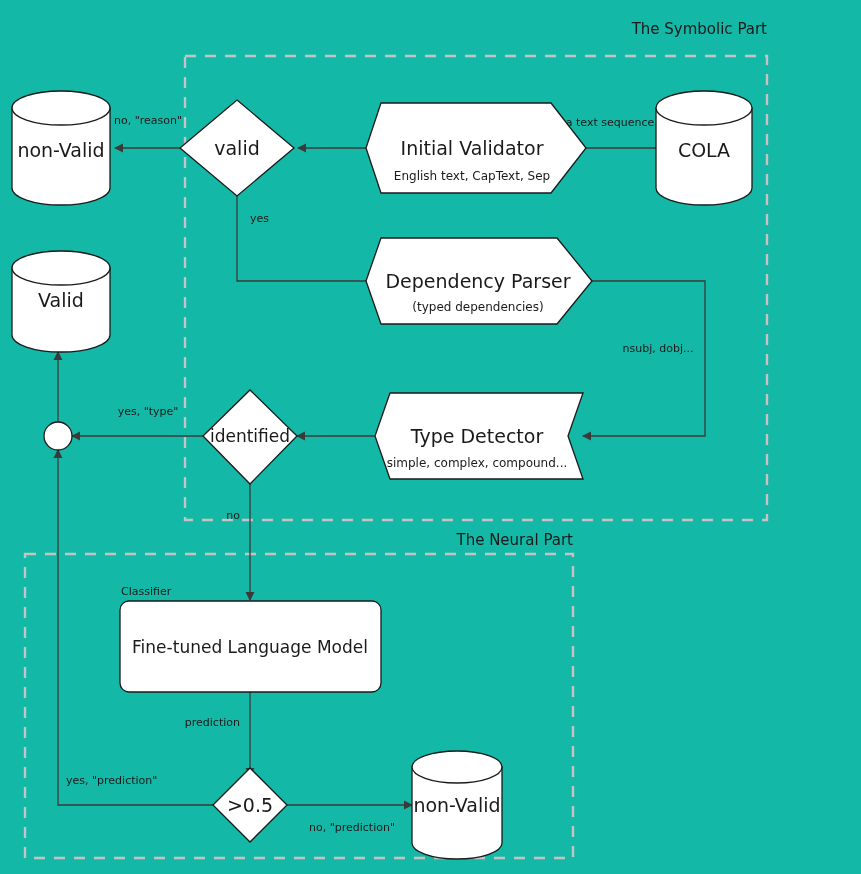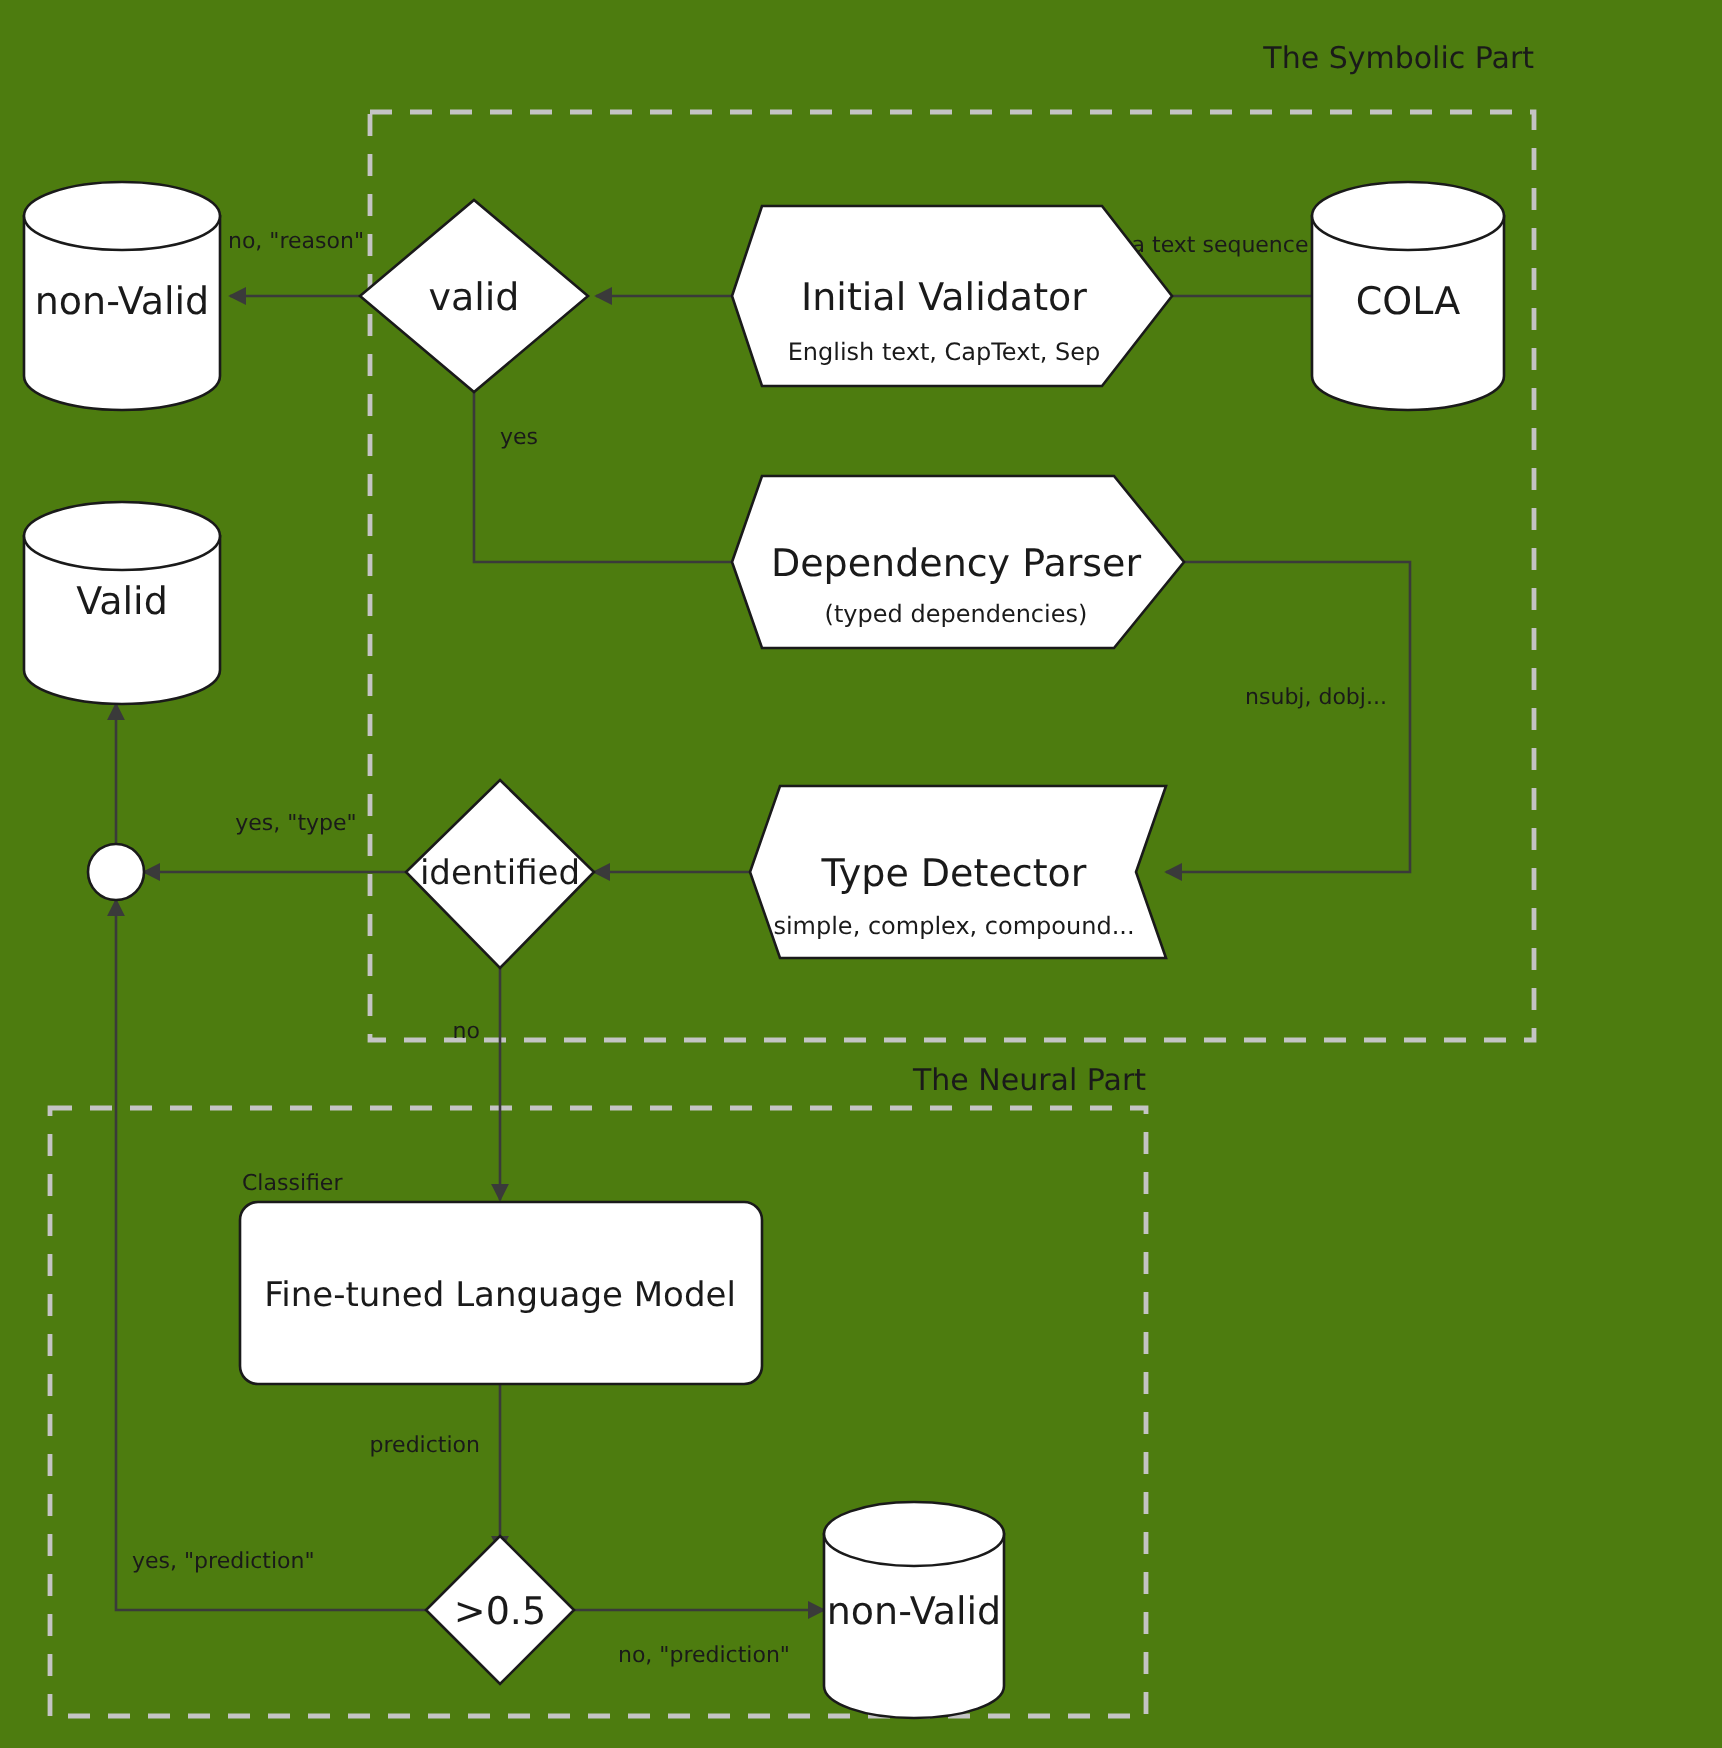--- a/index.html
+++ b/index.html
@@ -1,17 +1,17 @@
 <!DOCTYPE html>
 <html><head>
 <meta charset="utf-8">
 <style>
   html,body{margin:0;padding:0;background:#ffffff;}
   body{width:861px;height:874px;font-family:"DejaVu Sans","Liberation Sans",sans-serif;}
-  #stage{position:relative;width:861px;height:874px;overflow:hidden;background:#4d7c0f;}
+  #stage{position:relative;width:861px;height:874px;overflow:hidden;background:#14b8a6;}
   svg#canvas{position:absolute;left:0;top:0;width:861px;height:874px;}
   .group-title{font-size:15px;fill:#1a1a1a;}
   .node-title{font-size:17px;fill:#1a1a1a;}
   .node-title-lg{font-size:19px;fill:#1a1a1a;}
   .node-sub{font-size:12px;fill:#1a1a1a;}
   .edge-label{font-size:11px;fill:#1a1a1a;}
   .small-label{font-size:11px;fill:#1a1a1a;}
   .shape{fill:#ffffff;stroke:#1a1a1a;stroke-width:1.3;}
   .flow{stroke:#3a3a3a;stroke-width:1.3;fill:none;}
   .dashed-box{fill:none;stroke:#c4c4c4;stroke-width:2.4;stroke-dasharray:11 9;}

